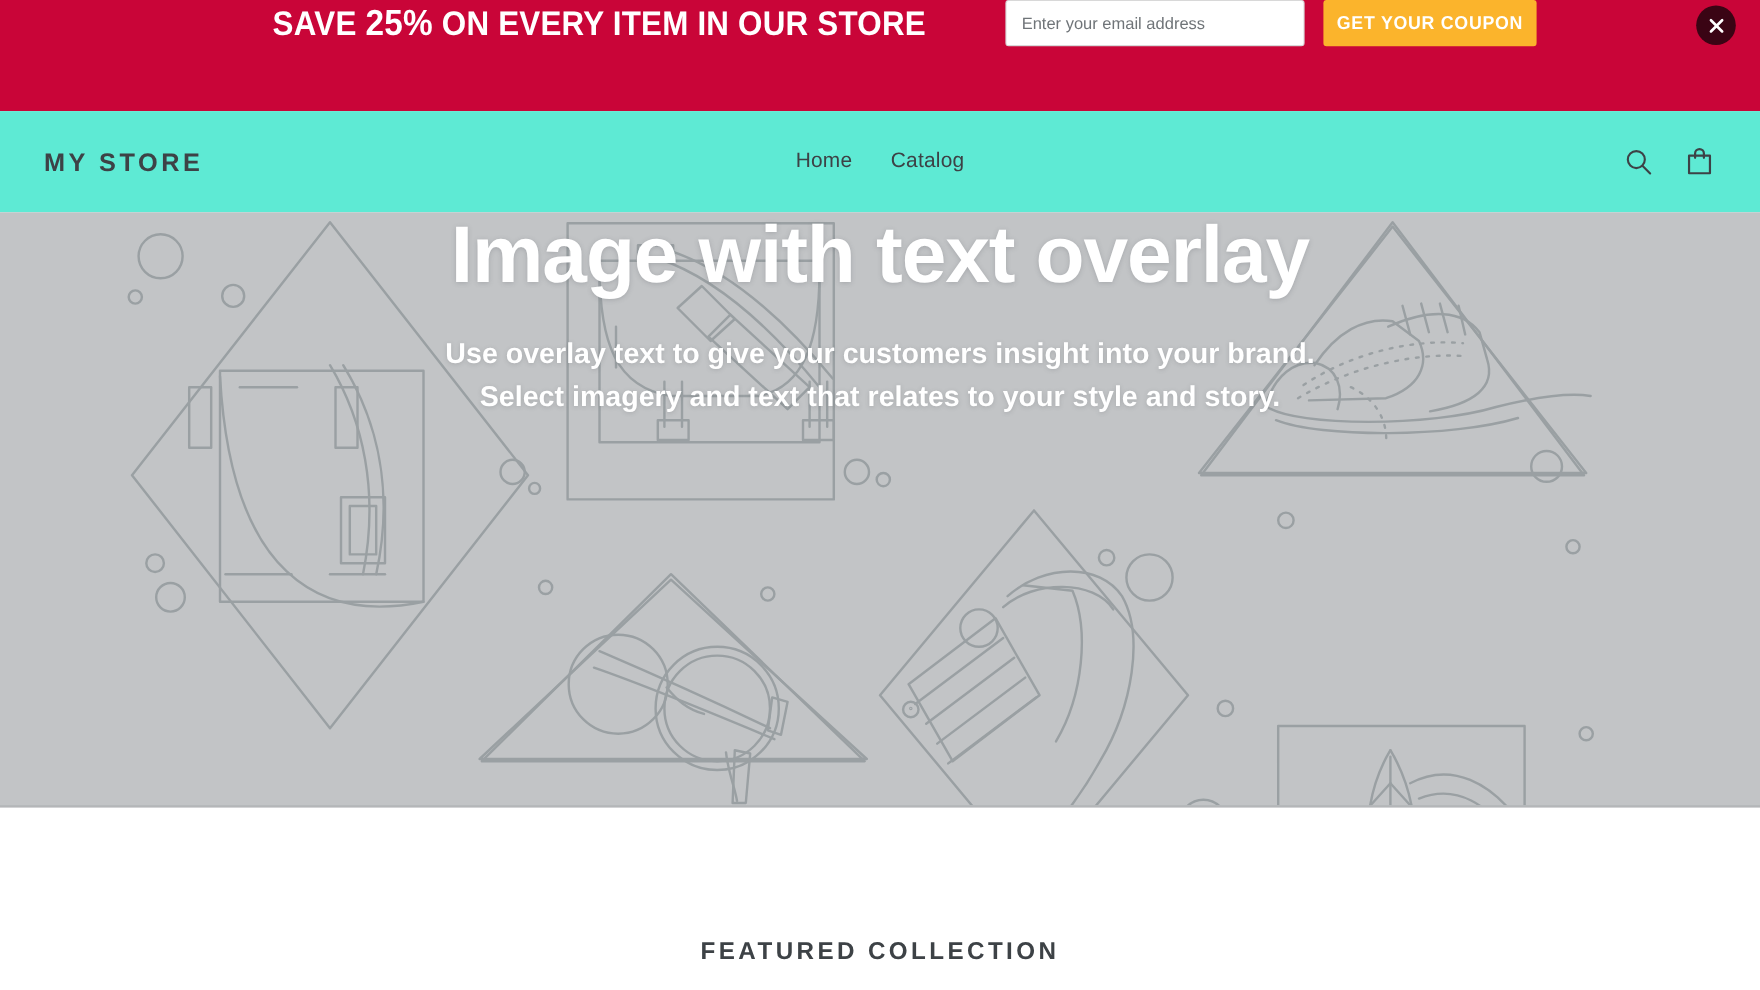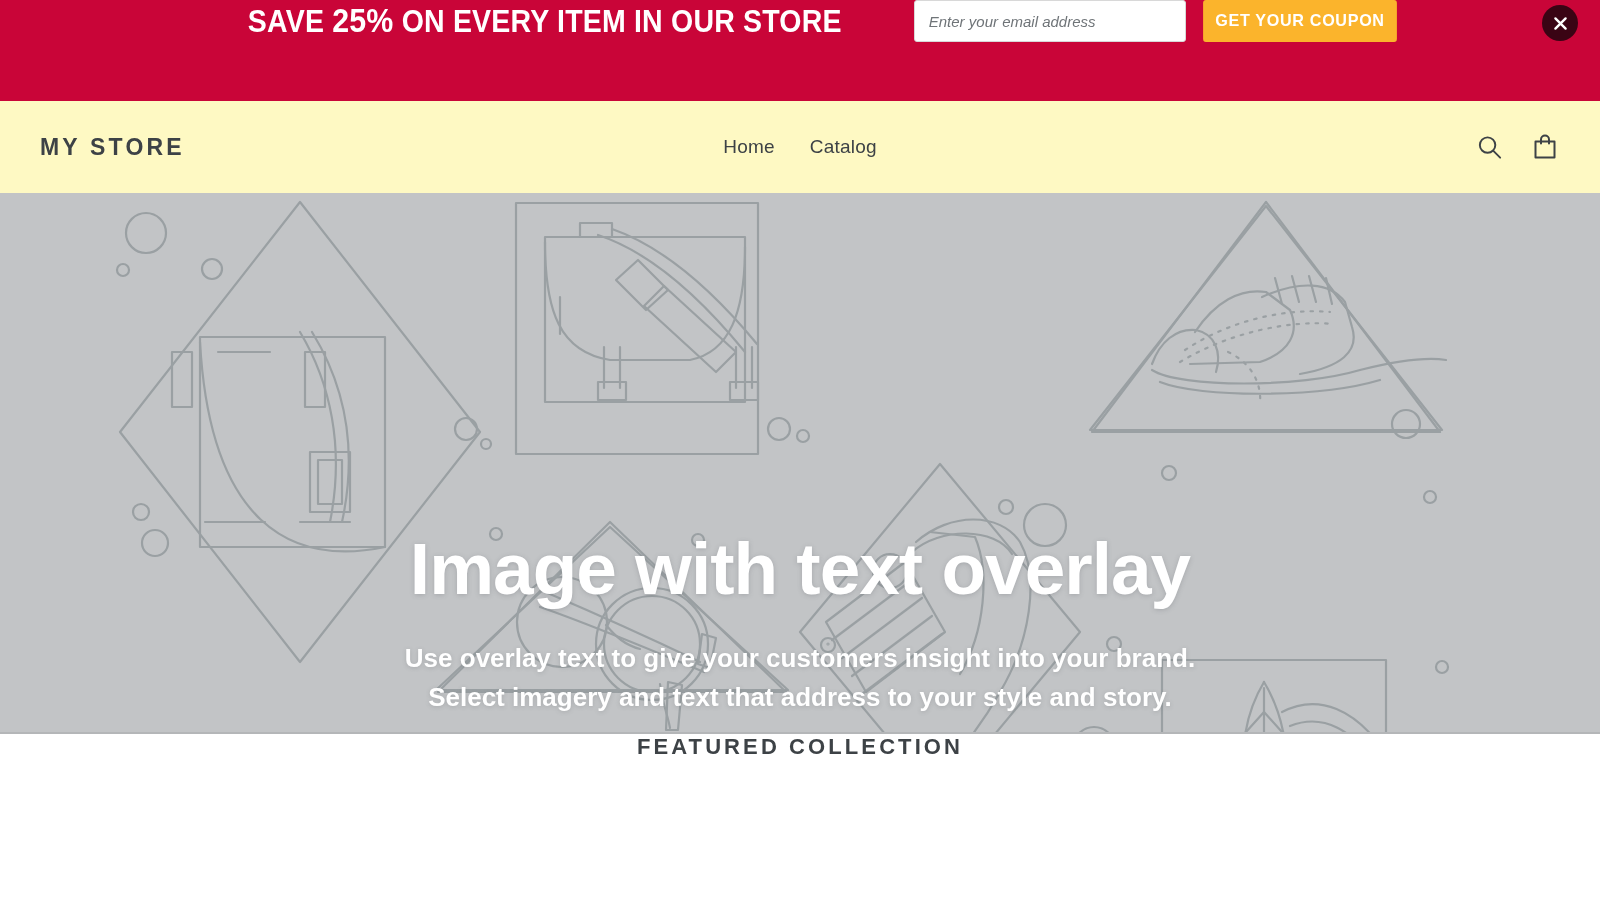--- a/index.html
+++ b/index.html
@@ -53,21 +53,20 @@
     width: 272px;
     height: 42px;
     border: 1px solid #d8d8d8;
     border-radius: 3px;
     background: #ffffff;
     padding: 14px 14px;
     font-size: 15px;
     color: #000000;
     font-family: "Liberation Sans", sans-serif;
     outline: none;
-    font-style: italic;
   }
   .promo-email::placeholder { color: #6f7478; }
   .promo-submit {
     width: 204px;
     height: 42px;
     background: #fbb42c;
     border: none;
     border-radius: 3px;
     color: #ffffff;
     font-family: "Liberation Sans Narrow", "Liberation Sans", sans-serif;
@@ -89,21 +88,21 @@
     display: flex;
     align-items: center;
     justify-content: center;
     cursor: pointer;
   }
 
   
   .site-header {
     width: 1600px;
     height: 92px;
-    background: #fef9c3;
+    background: #5eead4;
     display: flex;
     align-items: center;
     position: relative;
     padding: 12px 40px;
   }
   .brand {
     font-size: 23px;
     font-weight: 700;
     letter-spacing: 3.2px;
     color: #3d4246;
@@ -142,21 +141,21 @@
   
   .hero {
     position: relative;
     width: 1600px;
     height: 541px;
     background: #c2c4c6;
     overflow: hidden;
     display: flex;
     flex-direction: column;
     align-items: center;
-    justify-content: flex-end;
+    justify-content: flex-start;
     border-bottom: 2px solid #b4b6b8;
   }
   .hero-art {
     position: absolute;
     inset: 0;
     width: 100%;
     height: 100%;
   }
   .hero-copy {
     position: relative;
@@ -180,21 +179,21 @@
     line-height: 1.52;
     text-shadow: 0 1px 4px rgba(90,95,100,0.25);
   }
 
   
   .featured {
     width: 1600px;
     height: 166px;
     background: #ffffff;
     display: flex;
-    align-items: flex-start;
+    align-items: flex-end;
     justify-content: center;
     padding-bottom: 22px;
   }
   .featured-title {
     font-size: 22px;
     font-weight: 700;
     letter-spacing: 3.1px;
     color: #3d4246;
   }
 </style>
@@ -348,20 +347,20 @@
       <circle cx="1430" cy="305" r="6"></circle>
       <circle cx="1442" cy="475" r="6"></circle>
       <circle cx="1114" cy="452" r="7"></circle>
     </g>
   </svg>
 
   <div class="hero-copy">
     <h1 class="hero-title">Image with text overlay</h1>
     <div class="hero-sub">
       <div>Use overlay text to give your customers insight into your brand.</div>
-      <div>Select imagery and text that address to your style and story.</div>
+      <div>Select imagery and text that relates to your style and story.</div>
     </div>
   </div>
 </section>
 
 <section class="featured">
   <h2 class="featured-title">FEATURED COLLECTION</h2>
 </section>
 
 </body></html>

